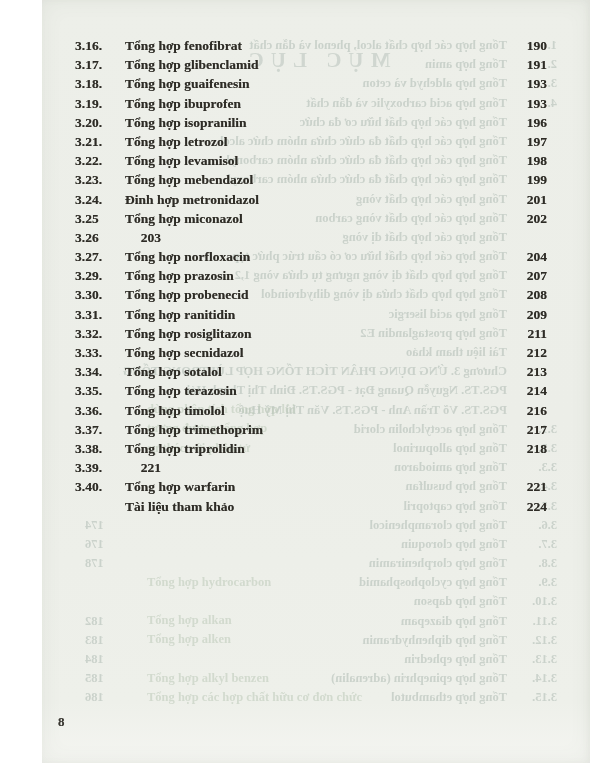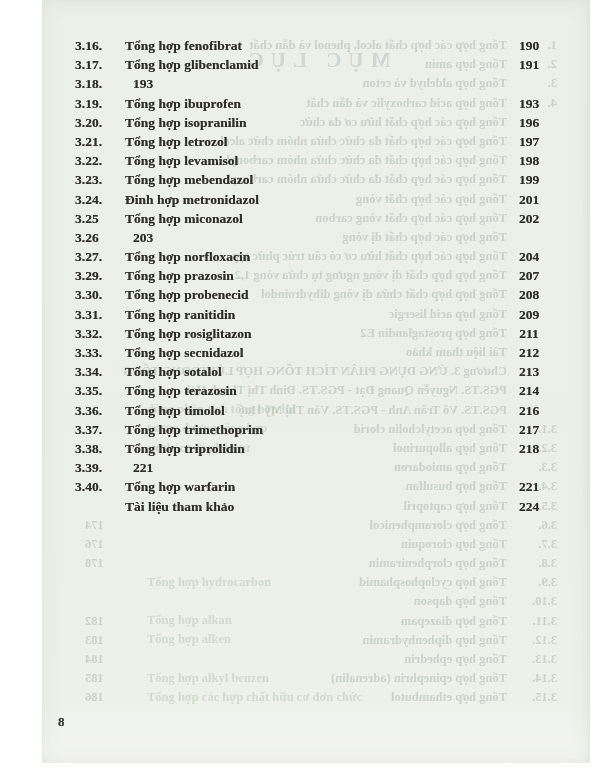--- a/index.html
+++ b/index.html
@@ -46,21 +46,21 @@
   .s-title{flex:1 1 auto;overflow:hidden;}
   
   .toc{position:absolute;top:36px;left:33px;right:43px;}
   .toc-row{
     display:flex;align-items:baseline;height:19.2px;line-height:19.2px;
     font-size:13.5px;font-weight:bold;color:#2e2c26;white-space:nowrap;
     text-shadow:0 0 0.5px rgba(46,44,38,0.55);
   }
   .t-num{width:50px;flex:0 0 auto;}
   .t-title{flex:1 1 auto;overflow:hidden;}
-  .t-page{flex:0 0 auto;min-width:36px;text-align:center;}
+  .t-page{flex:0 0 auto;min-width:36px;text-align:right;}
   .folio{
     position:absolute;left:16px;top:714px;
     font-size:13px;font-weight:bold;color:#3a3832;
     text-shadow:0 0 0.5px rgba(46,44,38,0.5);
   }
 </style>
 </head>
 <body>
 
 <div class="scan">
@@ -310,20 +310,21 @@
         <span class="t-title">Tổng hợp fenofibrat</span>
         <span class="t-page">190</span>
       </div>
         <div class="toc-row">
         <span class="t-num">3.17.</span>
         <span class="t-title">Tổng hợp glibenclamid</span>
         <span class="t-page">191</span>
       </div>
         <div class="toc-row">
         <span class="t-num">3.18.</span>
+        <span class="t-title">Tổng hợp guaifenesin</span>
         <span class="t-page">193</span>
       </div>
         <div class="toc-row">
         <span class="t-num">3.19.</span>
         <span class="t-title">Tổng hợp ibuprofen</span>
         <span class="t-page">193</span>
       </div>
         <div class="toc-row">
         <span class="t-num">3.20.</span>
         <span class="t-title">Tổng hợp isopranilin</span>

